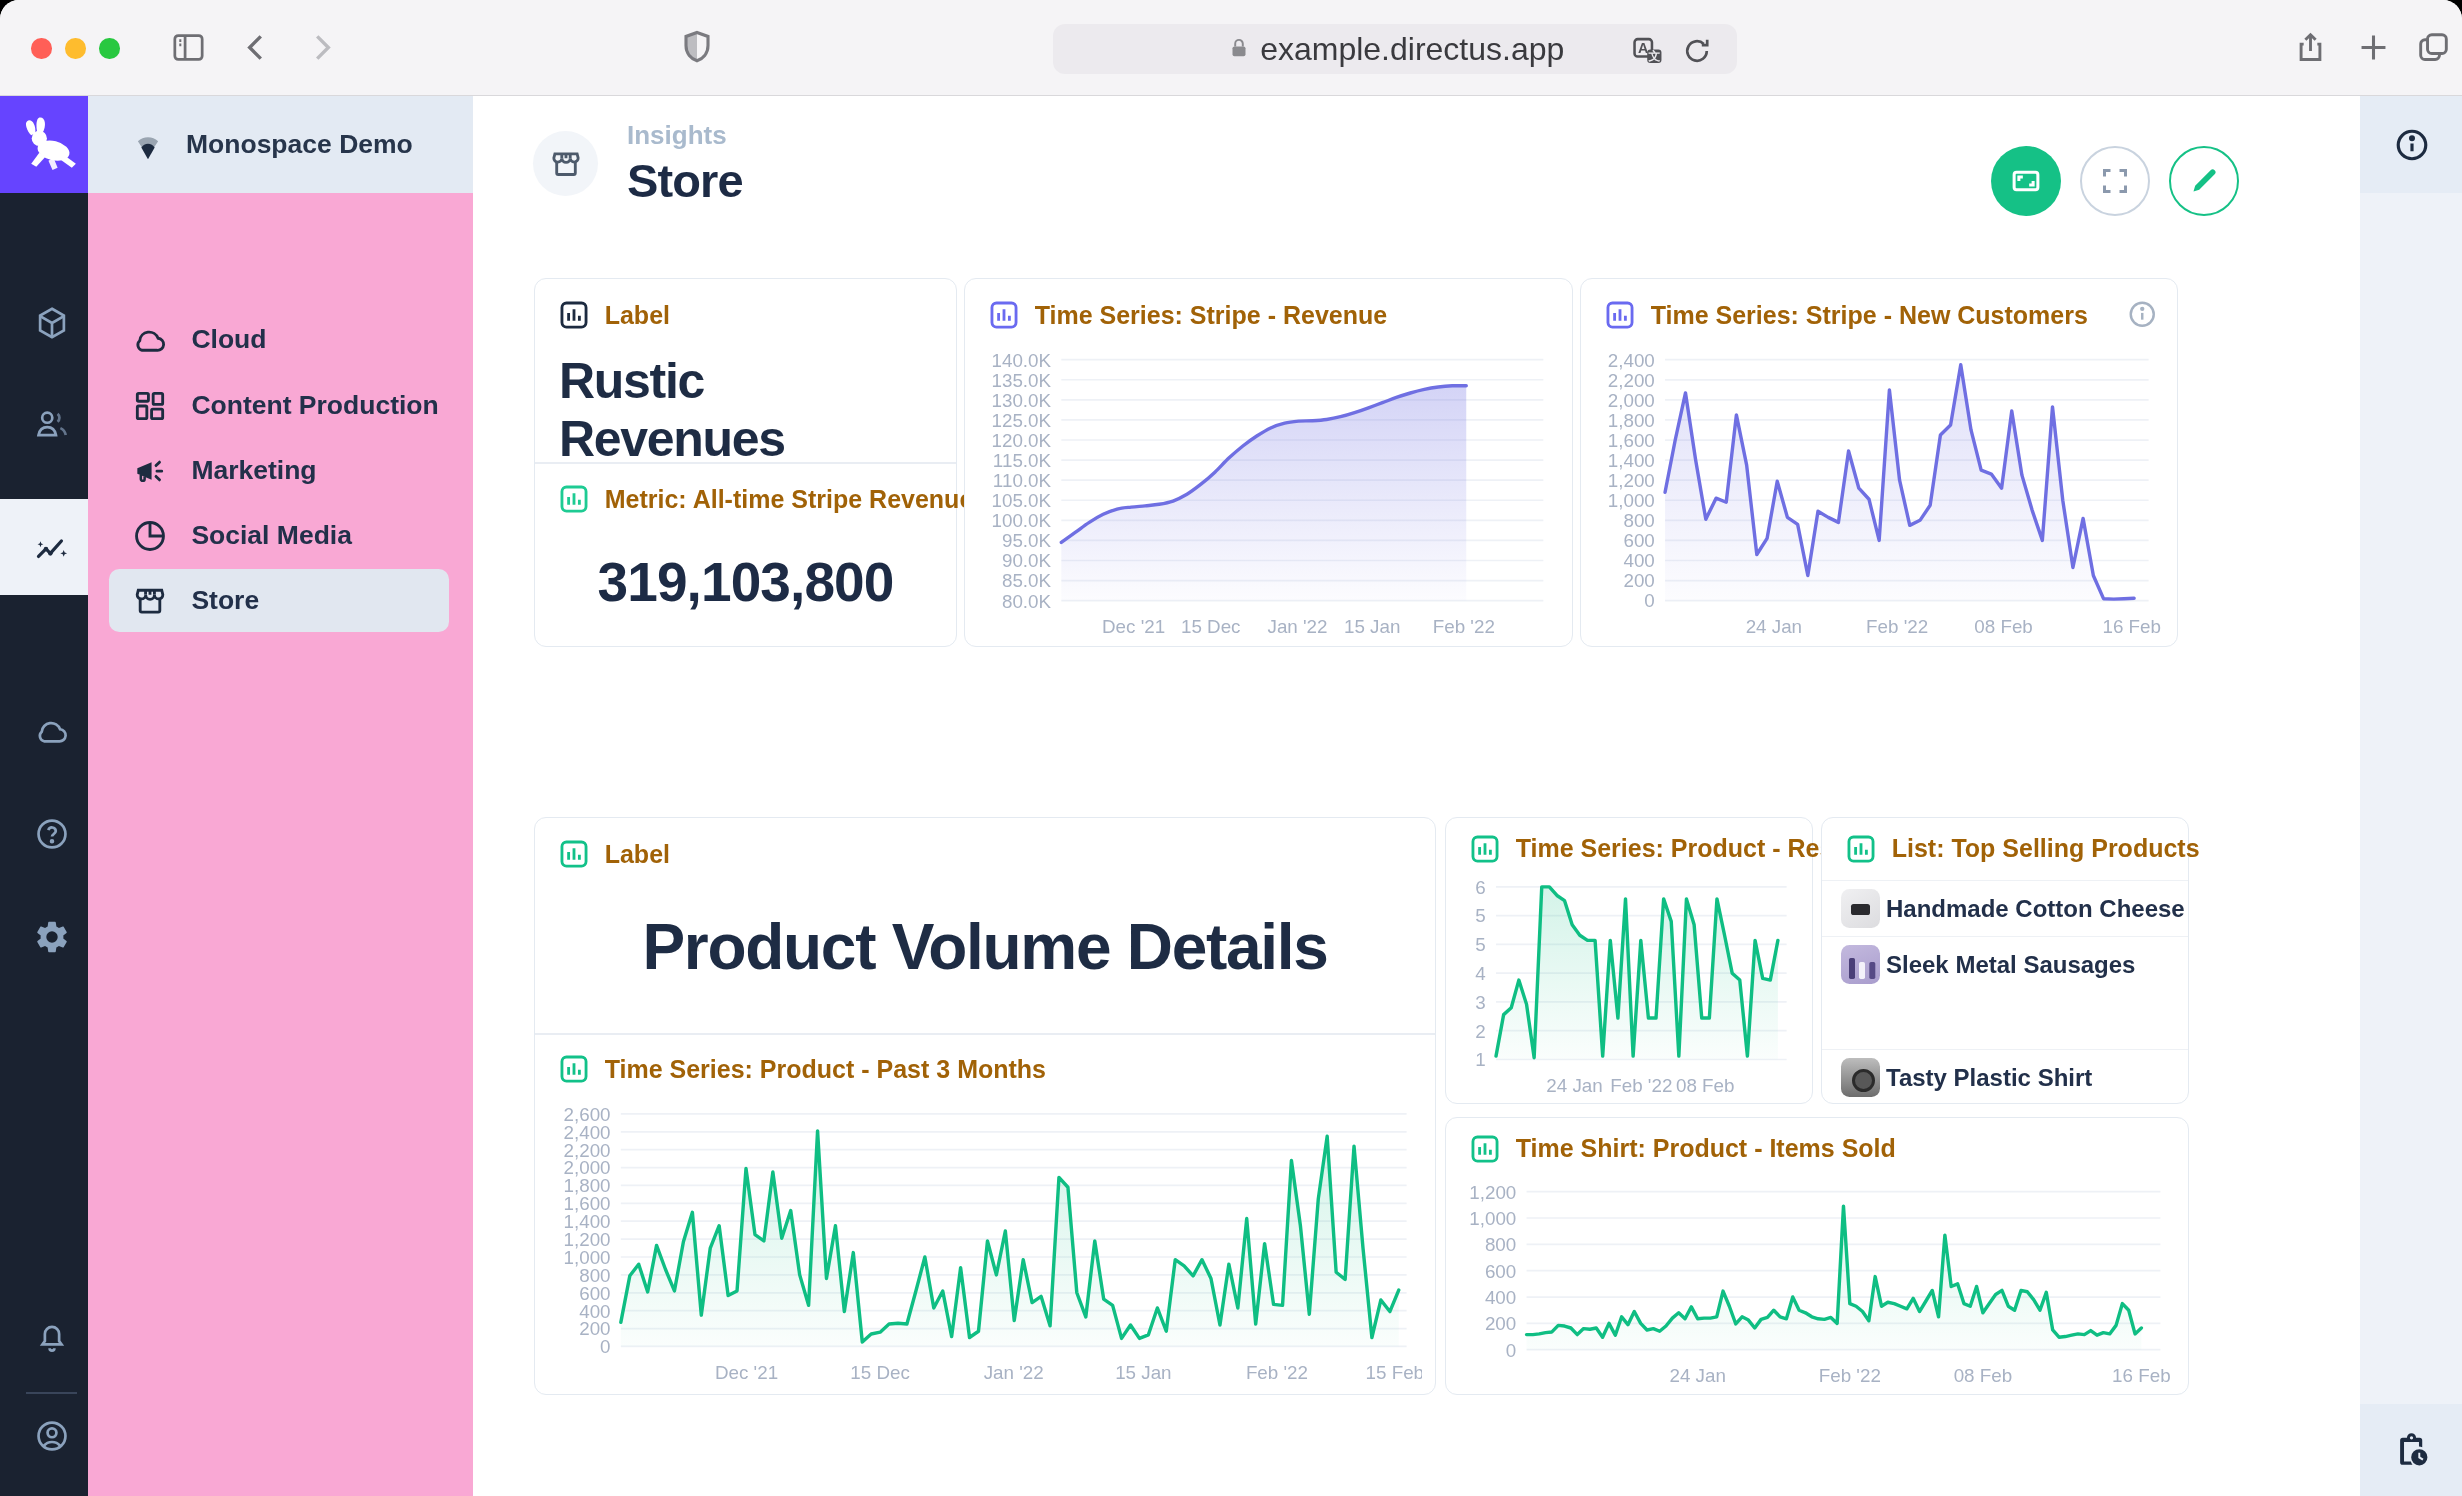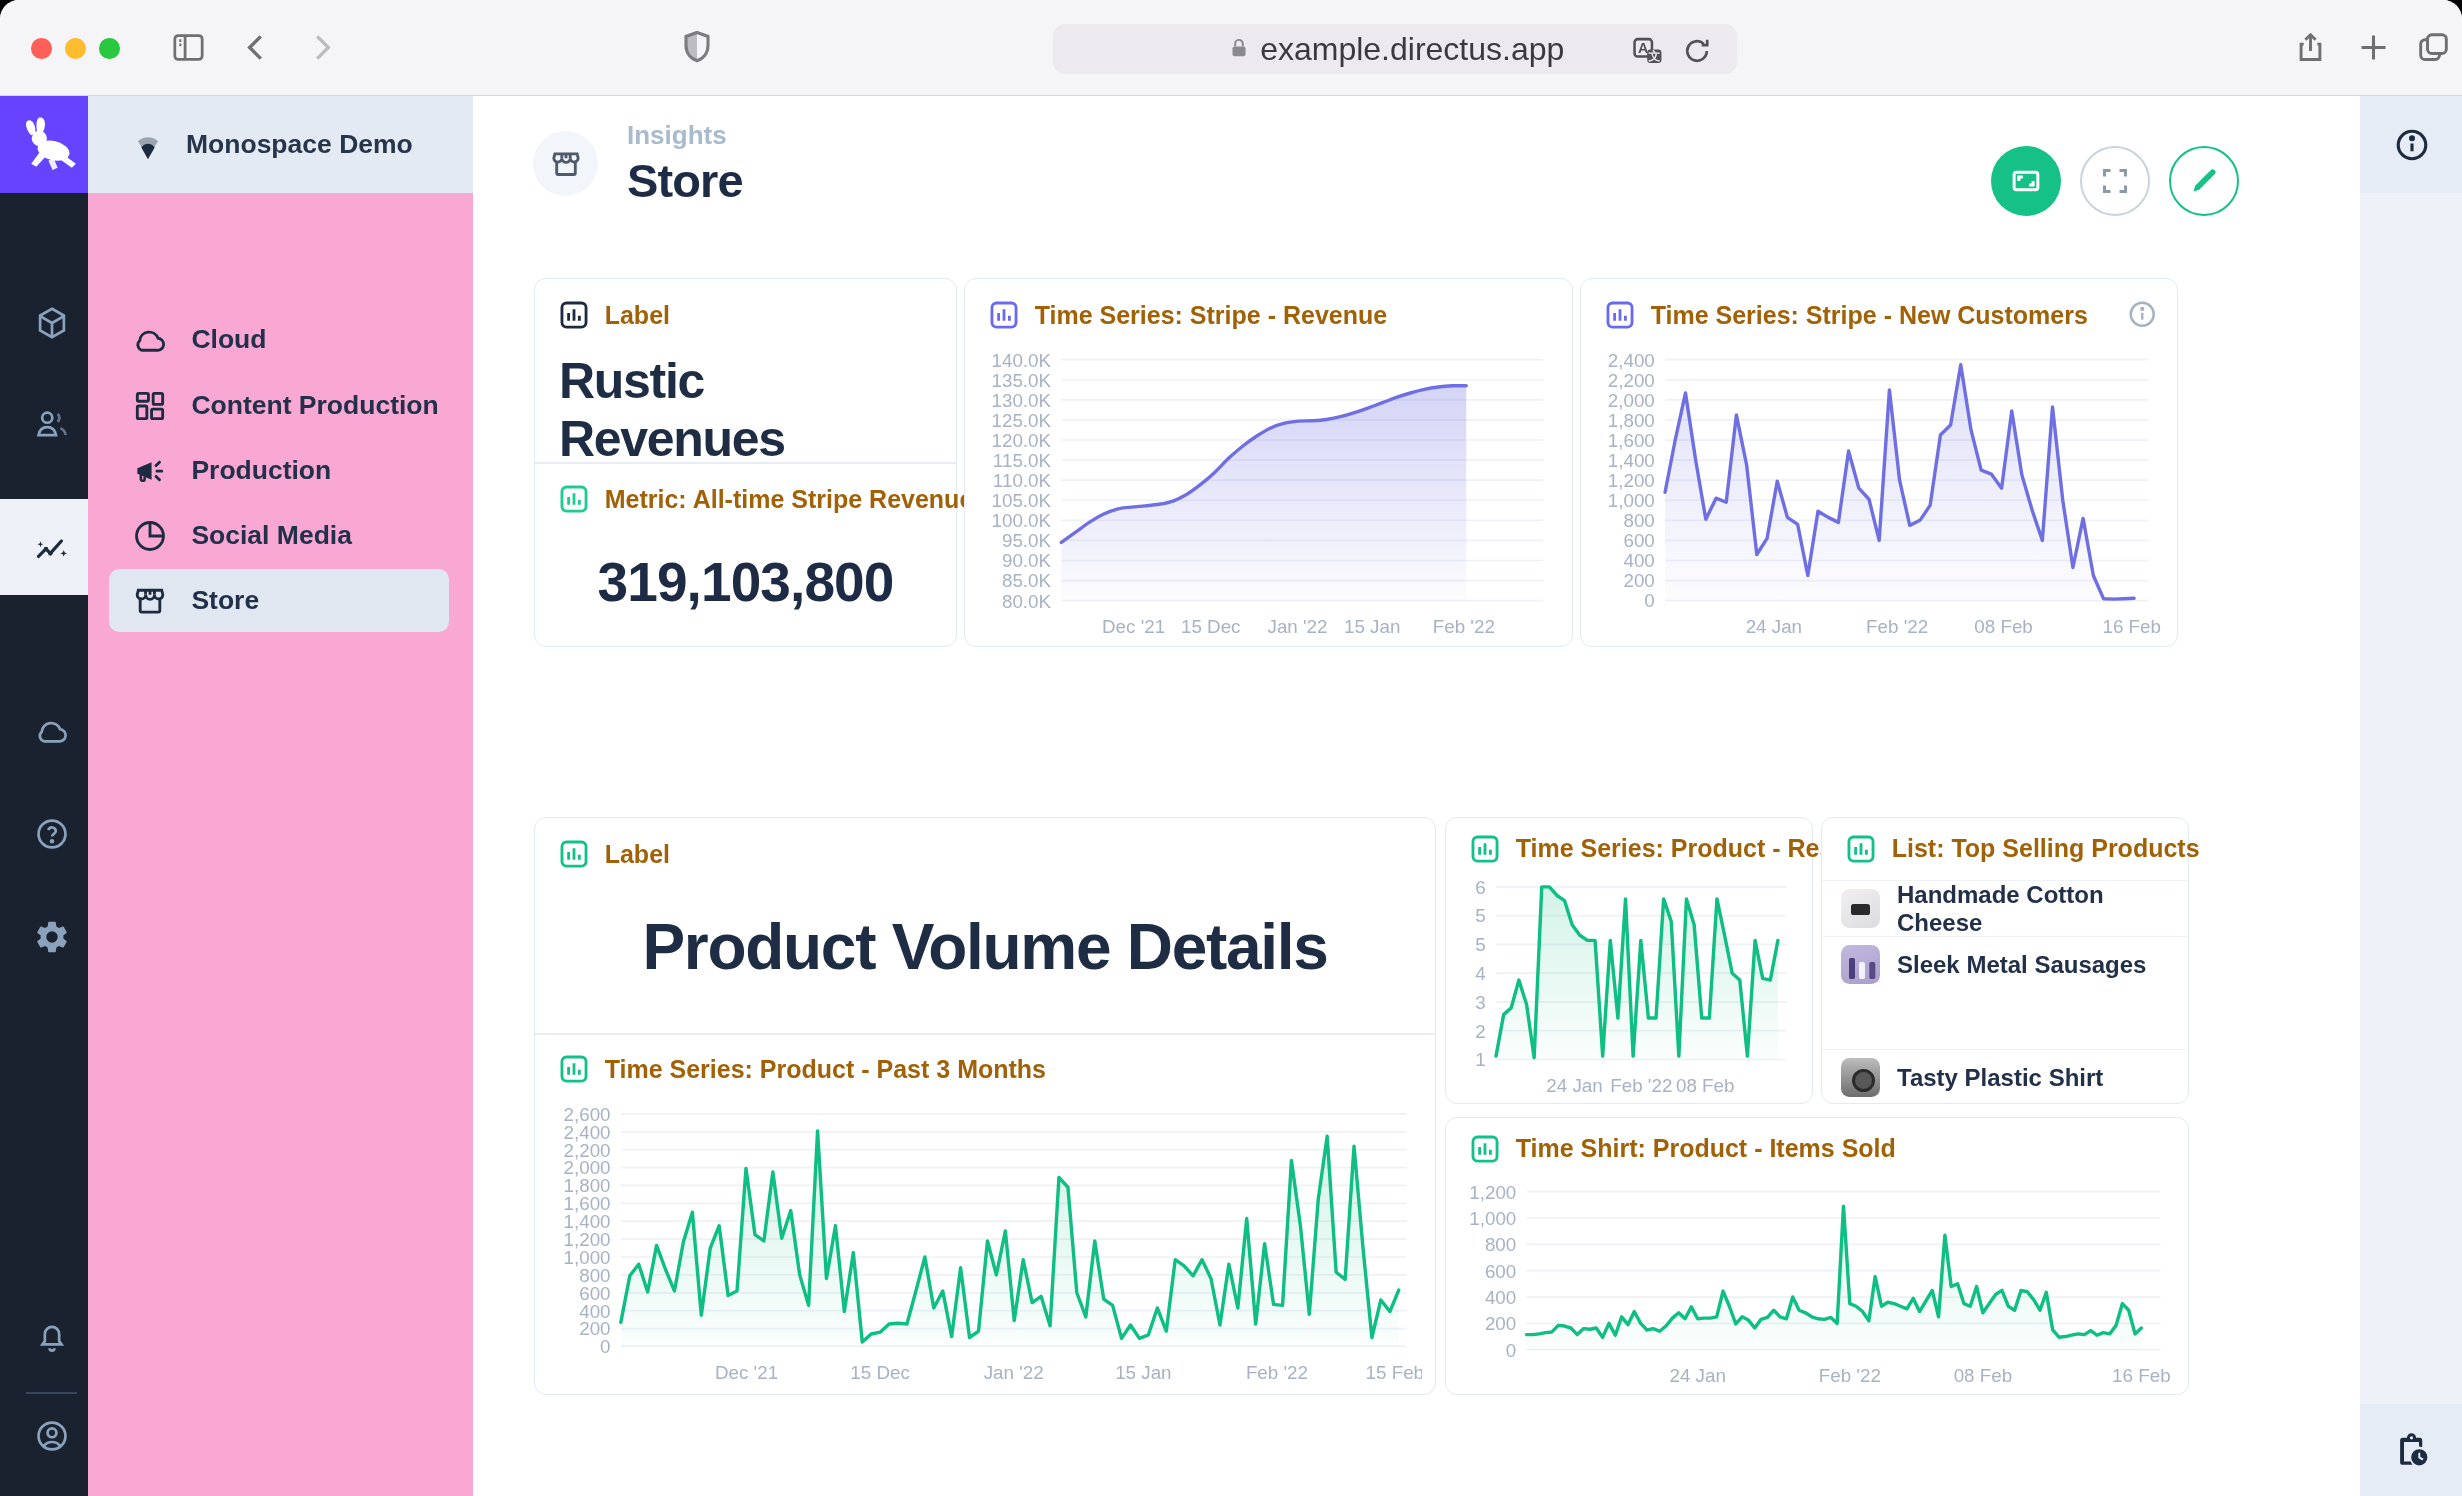--- a/index.html
+++ b/index.html
@@ -61,21 +61,21 @@
   .icon-dark { color:#1d2b40; } .icon-mint { color:#1ecb93; } .icon-purple { color:#6a6af0; } .icon-green { color:#12c189; }
   .big-label { font-size:50px; font-weight:800; color:#1e2c44; letter-spacing:-1.3px; }
   .divider-h { position:absolute; left:0; right:0; height:1.7px; background:#e9edf3; }
   .metric-num { font-size:55px; font-weight:800; color:#1d2b45; letter-spacing:-0.9px; }
   .chart-box { position:absolute; }
   .chart-box svg text { font-family:"Liberation Sans","DejaVu Sans",sans-serif; }
   .info-bubble { position:absolute; right:19px; top:19px; color:#a6b2c2; }
 
   
   .list-rows { position:absolute; left:0; right:0; top:62px; bottom:0; }
-  .list-row { position:absolute; left:0; right:0; height:56px; border-top:1.7px solid #eef1f5; display:flex; align-items:center; gap:17px; padding-left:19px; cursor:pointer; }
+  .list-row { position:absolute; left:0; right:0; height:56px; border-top:1.7px solid #eef1f5; display:flex; align-items:center; gap:6px; padding-left:19px; cursor:pointer; }
   .list-row .p-name { font-size:24px; font-weight:700; color:#22304a; }
   .thumb { width:39px; height:39px; border-radius:8.5px; position:relative; overflow:hidden; flex:0 0 auto; }
   .thumb-0 { background:linear-gradient(145deg,#f0f0f2,#dcdcdf); }
   .thumb-0::after { content:""; position:absolute; left:10.3px; top:15.4px; width:19px; height:10.3px; background:#2a2a2e; border-radius:2.6px; }
   .thumb-1 { background:linear-gradient(160deg,#c3b9de,#a99dcd); }
   .thumb-1::before { content:""; position:absolute; left:7.7px; bottom:5.1px; width:6.8px; height:20.5px; background:#4a3f78; border-radius:1.7px; }
   .thumb-1::after { content:""; position:absolute; left:18px; bottom:5.1px; width:6px; height:17px; background:#f4f2fa; border-radius:1.7px; box-shadow:10.3px 0 0 #564a85; }
   .thumb-2 { background:radial-gradient(circle at 60% 25%,#f2682b,#d8420e); }
   .thumb-2::after { content:""; position:absolute; left:6.8px; bottom:6px; width:22px; height:10.3px; background:#2e1510; border-radius:50% 50% 40% 40%; }
   .thumb-3 { background:linear-gradient(#bdbdbd,#6d6d6d); }
@@ -261,21 +261,21 @@
             <rect x="13" y="14" width="7" height="6" rx="0.8"></rect>
           </svg>
         <span class="nav-label">Content Production</span>
       </div>
       <div class="nav-item" style="top:343px">
         <svg width="38" height="38" viewBox="0 0 24 24">
             <path d="M4 10.2v3.6l9 3.7V6.5z" fill="currentColor"></path>
             <path d="M6.2 14.6V17a1.2 1.2 0 0 0 2.4 0v-1.6" fill="none" stroke="currentColor" stroke-width="1.6"></path>
             <path d="M15.8 8.6l2.2-2.2M16.4 12.1h3M15.8 15.4l2.2 2.2" fill="none" stroke="currentColor" stroke-width="1.8" stroke-linecap="round"></path>
           </svg>
-        <span class="nav-label">Production</span>
+        <span class="nav-label">Marketing</span>
       </div>
       <div class="nav-item" style="top:408px">
         <svg width="38" height="38" viewBox="0 0 24 24" fill="none" stroke="currentColor" stroke-width="1.8">
             <circle cx="12" cy="12" r="8.5"></circle>
             <path d="M12 3.5V12h8.5"></path>
           </svg>
         <span class="nav-label">Social Media</span>
       </div>
       <div class="nav-item active" style="top:473px">
         <svg width="38" height="38" viewBox="0 0 24 24" fill="none" stroke="currentColor" stroke-width="1.8">

